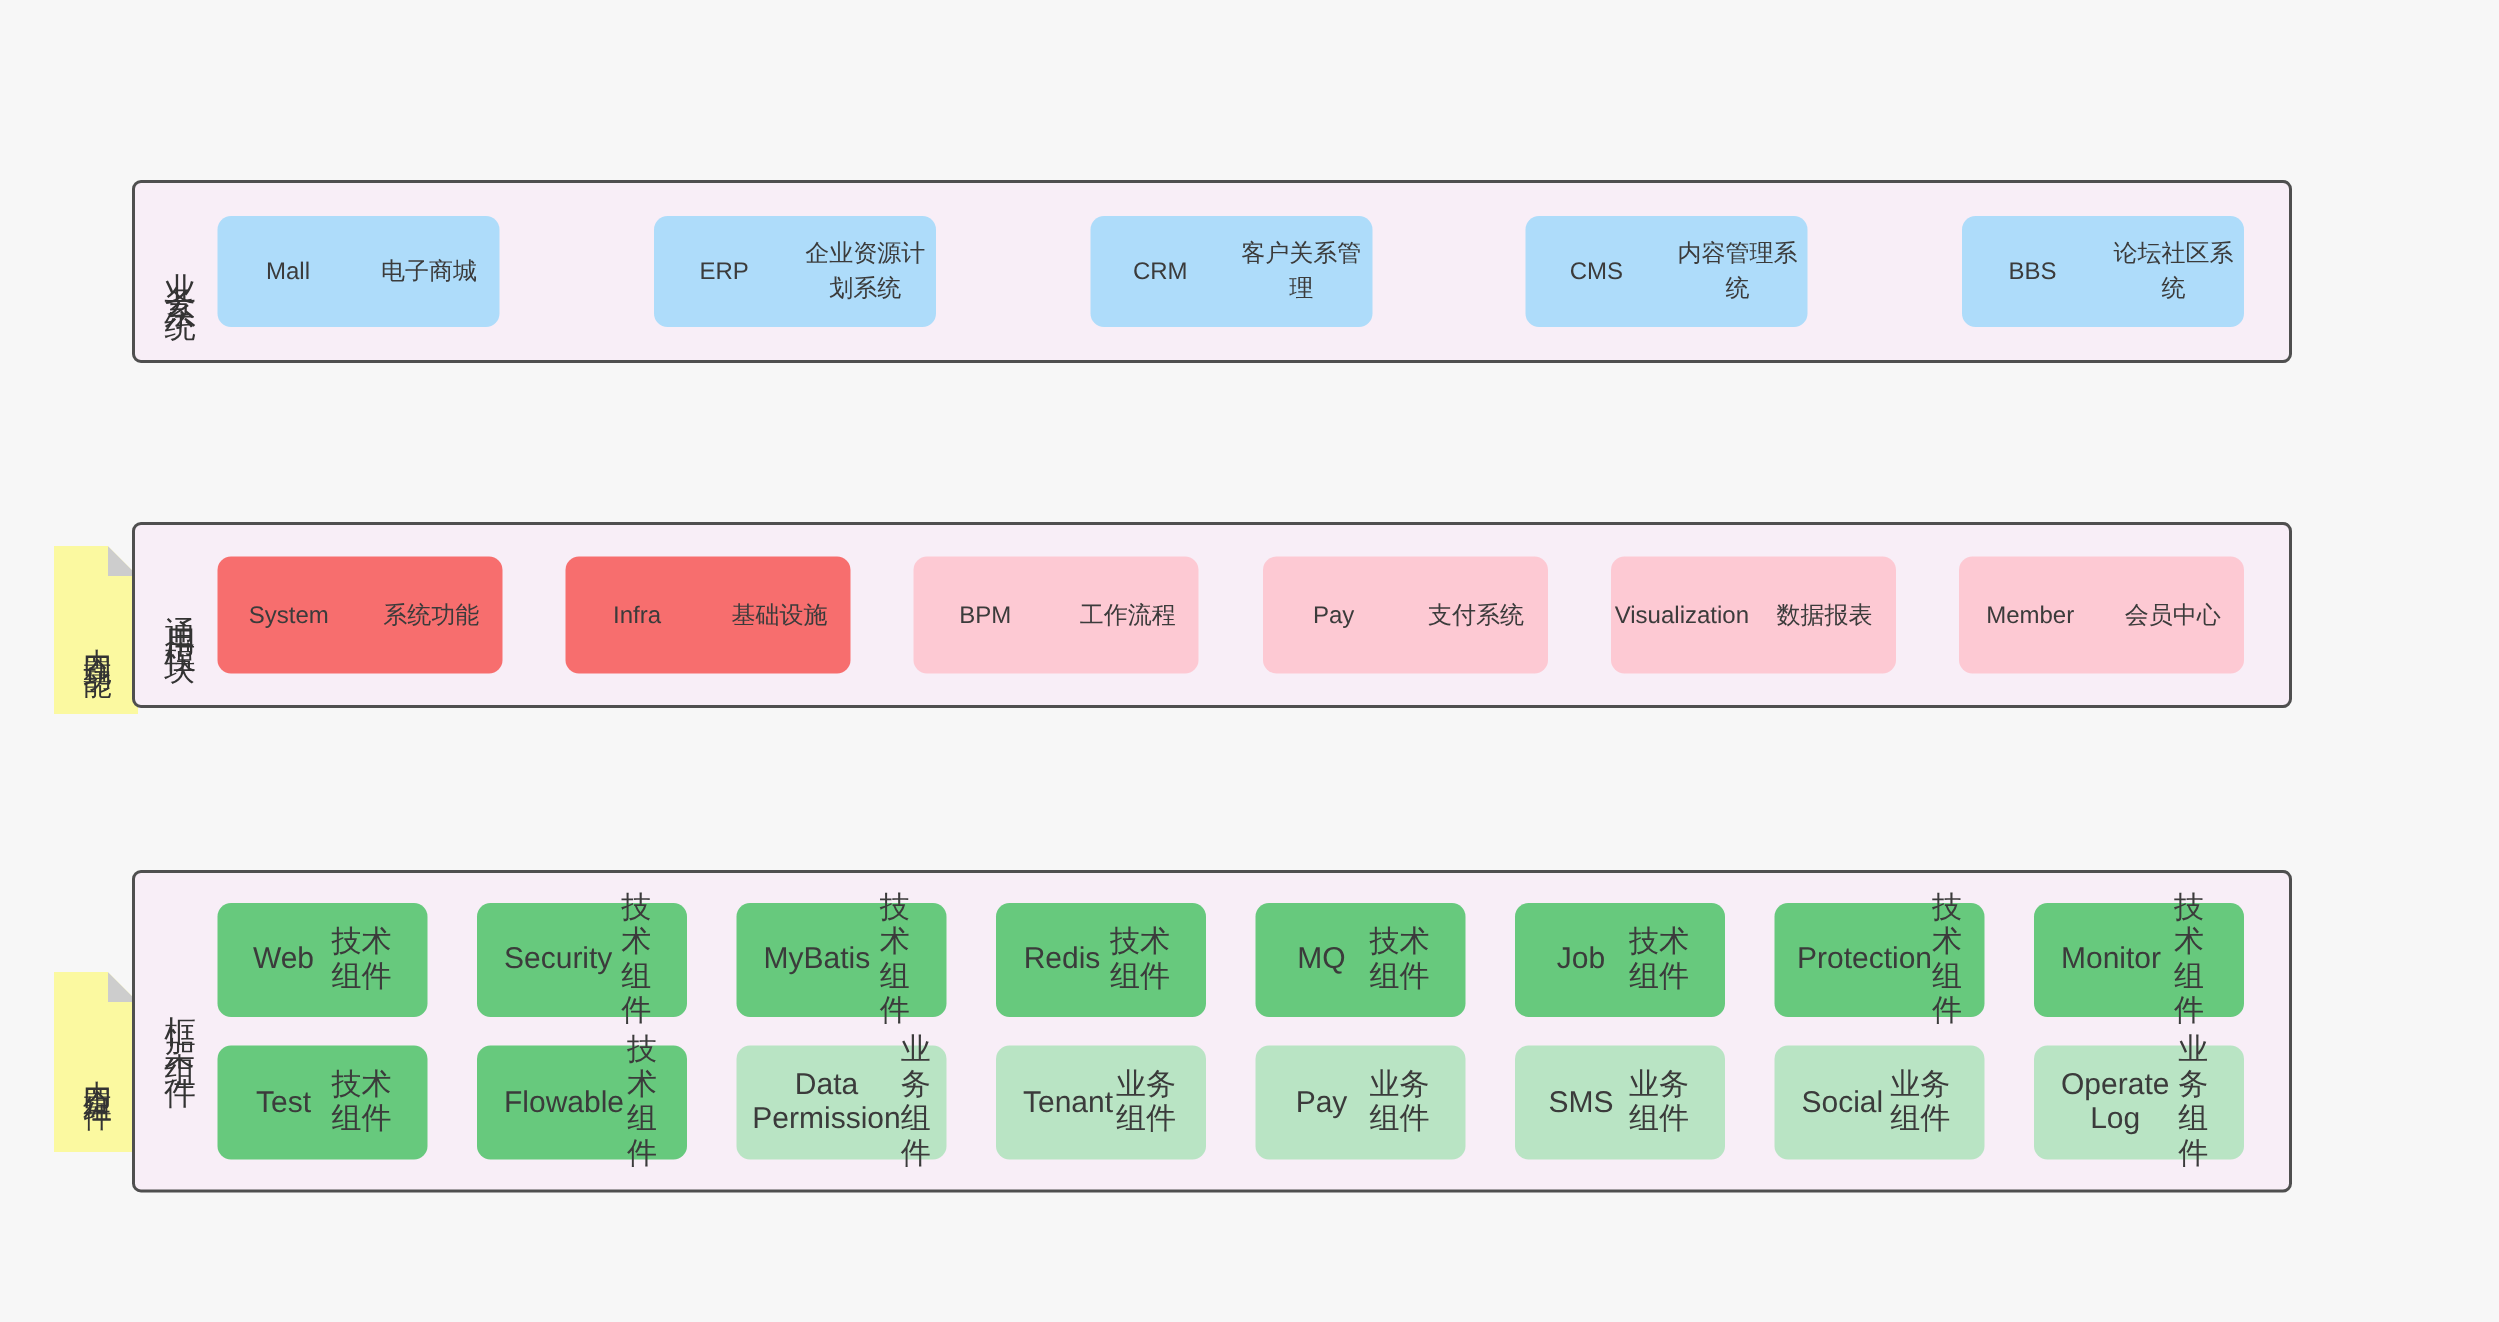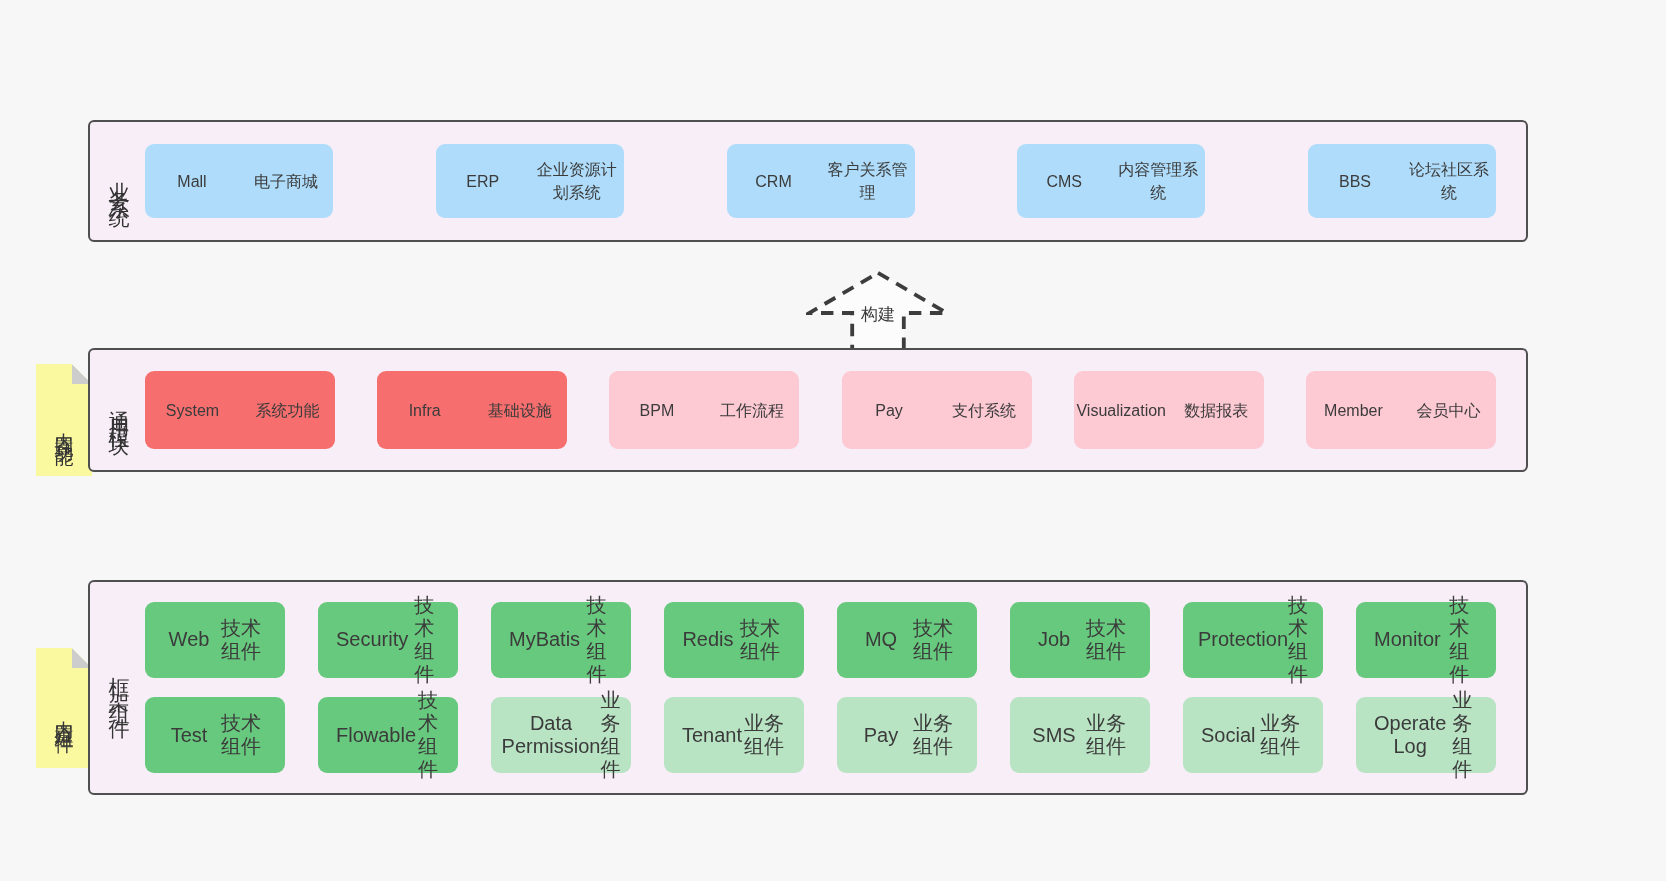--- a/index.html
+++ b/index.html
@@ -61,26 +61,20 @@
 
 <div class="canvas">
 
   <div class="sticky sticky-1">
     <span class="sticky-text">内置功能</span>
   </div>
   <div class="sticky sticky-2">
     <span class="sticky-text">内置组件</span>
   </div>
 
-  <div class="arrow arrow-1">
-    <svg viewBox="0 0 150 90">
-      <polygon points="75,3 147,45 102,45 102,87 48,87 48,45 3,45" fill="#fcfcfc" stroke="#3d3d3d" stroke-width="4" stroke-dasharray="13 9"></polygon>
-    </svg>
-    <span class="arrow-label">构建</span>
-  </div>
 
   <div class="layer layer-0">
     <div class="layer-label">业务系统</div>
     <div class="rows">
         <div class="row">
           <div class="box box-blue">
             <div class="box-name">Mall</div>
             <div class="box-desc">电子商城</div>
           </div>
           <div class="box box-blue">

